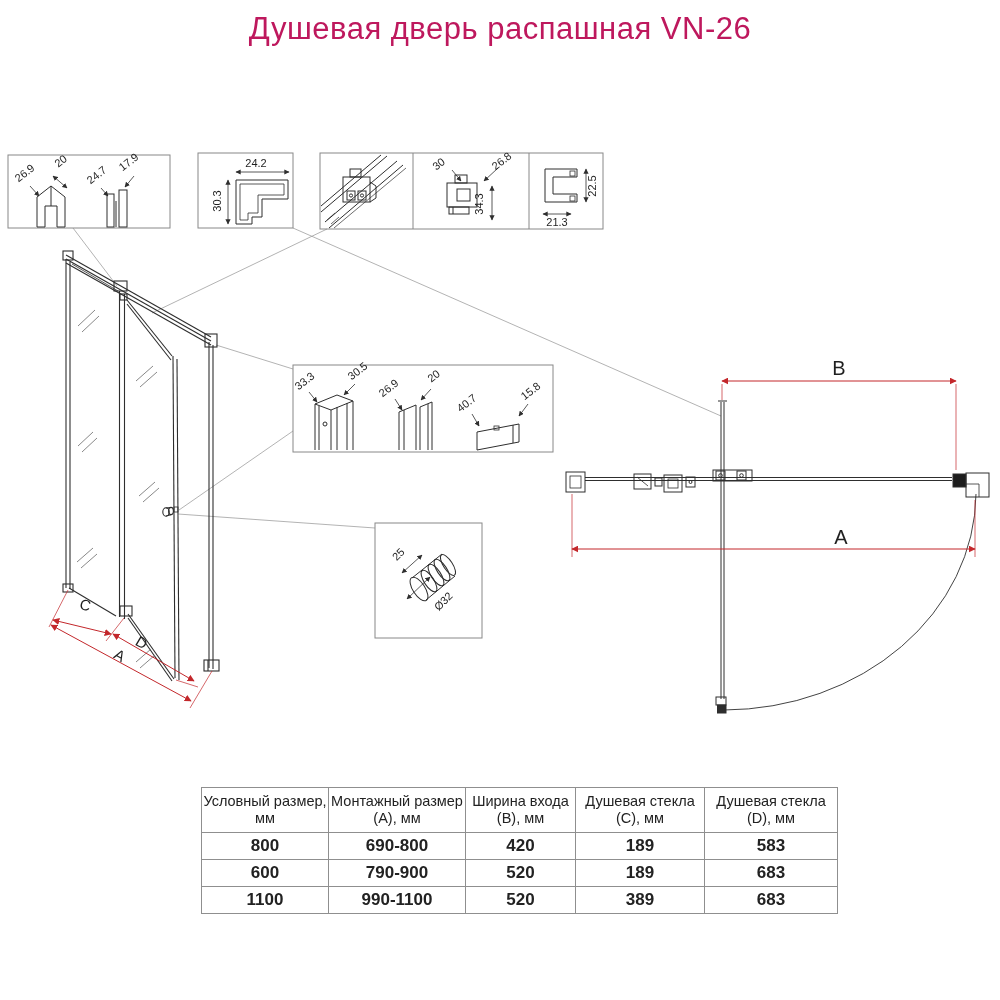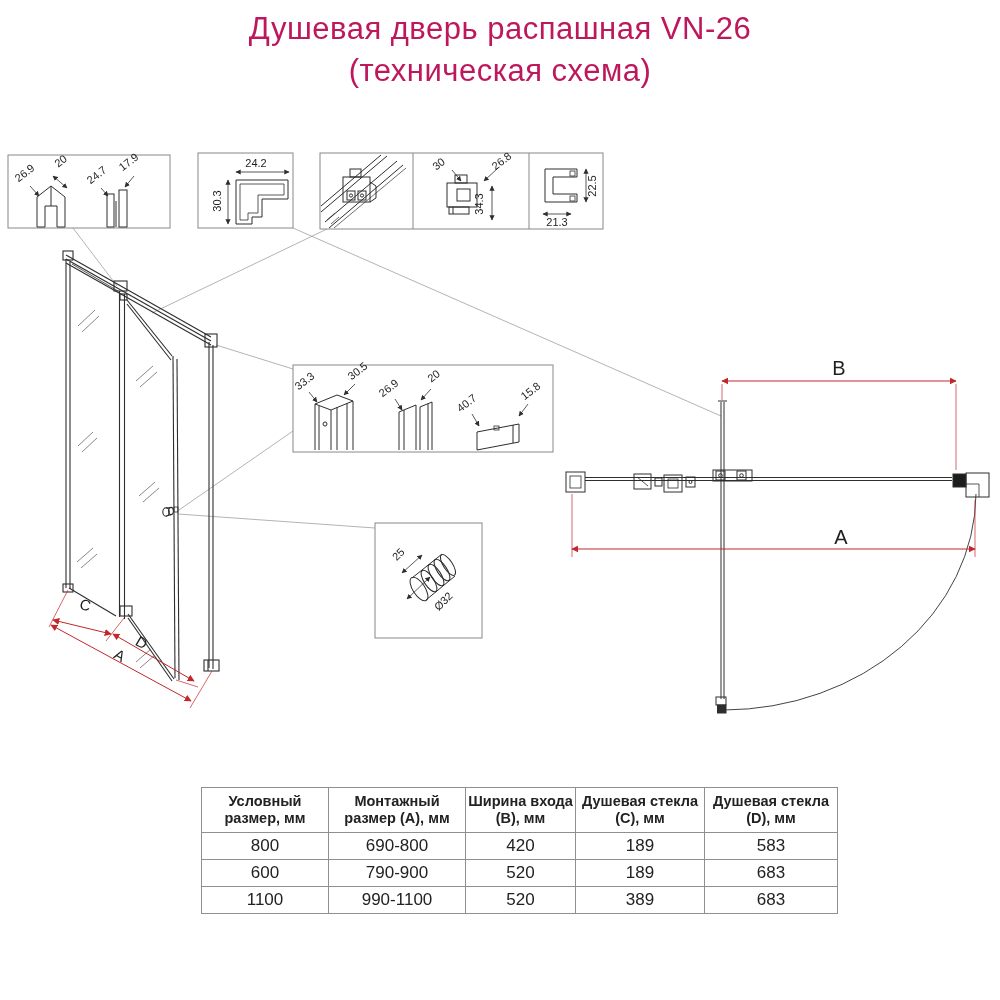--- a/index.html
+++ b/index.html
@@ -9,31 +9,30 @@
          font-size:31px;line-height:42px;color:#be185d;letter-spacing:.5px;}
   svg{position:absolute;left:0;top:0;}
   svg text{font-family:"Liberation Sans",sans-serif;fill:#1f1f1f;}
   .dimtxt{font-size:11px;}
   .lettertxt{font-size:15px;}
   .plantxt{font-size:20px;}
   table.spec{position:absolute;left:201px;top:787px;border-collapse:collapse;
              table-layout:fixed;width:636px;}
   table.spec th,table.spec td{border:1px solid #8f8f8f;text-align:center;vertical-align:middle;
              padding:0;color:#222;}
-  table.spec th{font-weight:700;font-size:14.5px;line-height:17px;height:44px;}
-  table.spec td{font-size:17px;height:26px;}
+  table.spec th{font-weight:400;font-size:14.5px;line-height:17px;height:44px;}
+  table.spec td{font-size:17px;height:26px;font-weight:bold;}
 </style>
 </head>
 <body>
 
 <div id="stage">
 
   <div id="title">
     <div>Душевая дверь распашная VN-26</div>
-    <div>(техническая схема)</div>
   </div>
 
   <svg width="1000" height="1000" viewBox="0 0 1000 1000">
     <defs>
       <marker id="ad" viewBox="0 0 10 10" refX="9" refY="5" markerWidth="6.5" markerHeight="6.5" orient="auto-start-reverse">
         <path d="M0,0L10,5L0,10z" fill="#2e2e2e"></path>
       </marker>
       <marker id="ar" viewBox="0 0 10 10" refX="9" refY="5" markerWidth="7" markerHeight="7" orient="auto-start-reverse">
         <path d="M0,0L10,5L0,10z" fill="#c3272b"></path>
       </marker>

